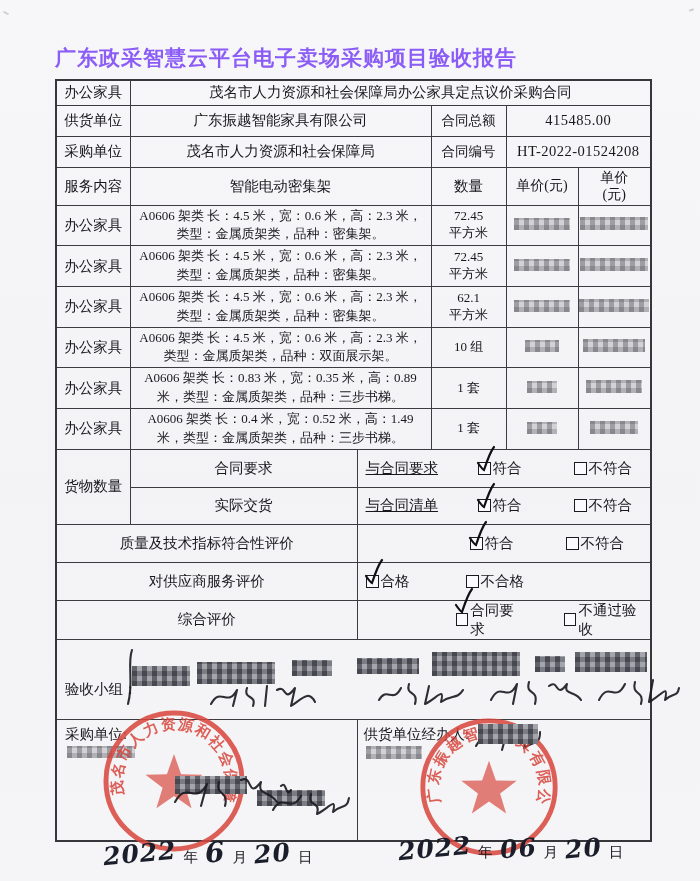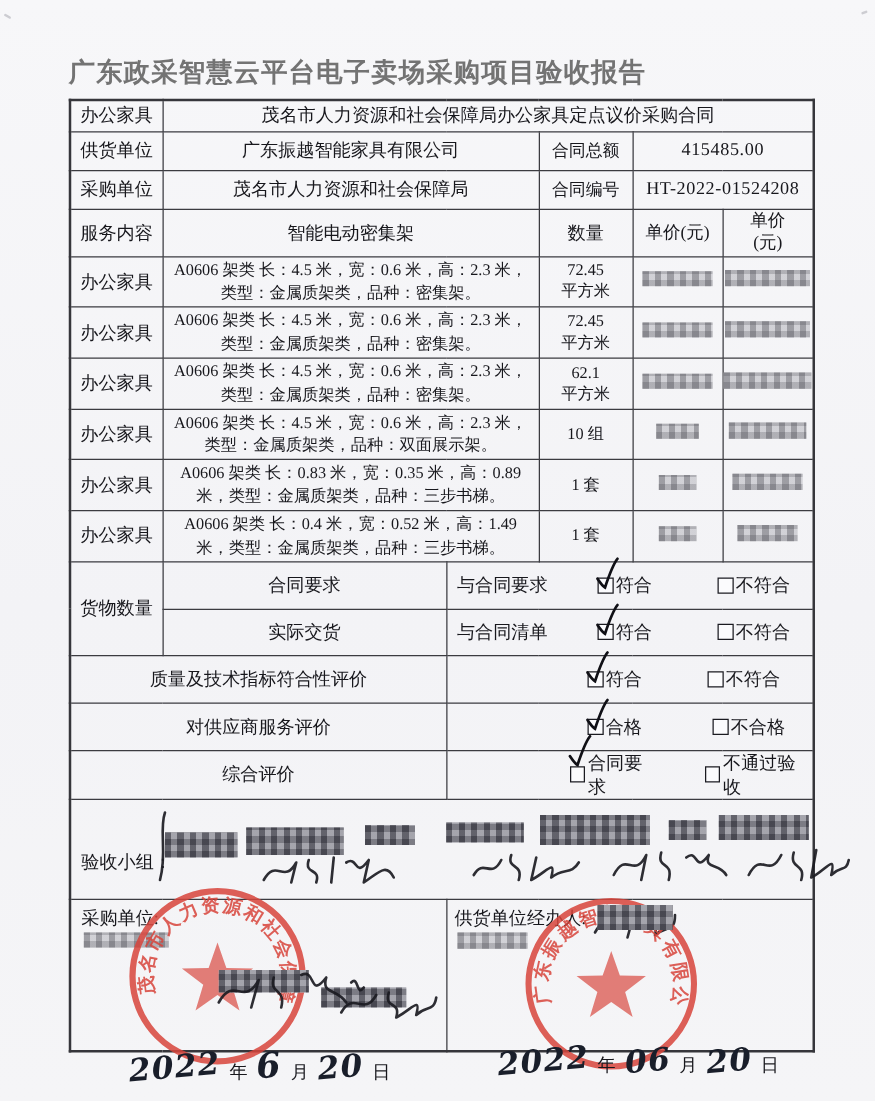--- a/index.html
+++ b/index.html
@@ -4,21 +4,21 @@
 <style>
   html,body{margin:0;padding:0;}
   body{
     width:700px;height:881px;position:relative;overflow:hidden;
     background:linear-gradient(180deg,#f7f7f9 0%,#f3f3f6 55%,#f5f5f7 100%);
     font-family:"Liberation Serif","DejaVu Serif",serif;
     color:#17171c;
   }
   .page-title{
     position:absolute;left:0;top:44px;width:572px;text-align:center;
-    font-size:21px;font-weight:700;letter-spacing:1px;color:#737373;
+    font-size:21px;font-weight:700;letter-spacing:1px;color:#8b5cf6;
   }
   table.report{
     position:absolute;left:55px;top:79px;width:595px;
     border-collapse:collapse;table-layout:fixed;
     border:2px solid #36363b;
   }
   td{
     border:1.5px solid #3b3b40;vertical-align:middle;text-align:center;
     padding:0;overflow:visible;position:relative;
   }
@@ -43,21 +43,21 @@
       repeating-linear-gradient(90deg, rgba(45,45,55,.55) 0 5px, rgba(170,170,178,.3) 5px 10px),
       repeating-linear-gradient(0deg, rgba(60,60,70,.5) 0 5px, rgba(190,190,198,.35) 5px 10px);
   }
   .abs{position:absolute;}
   
   .ckline{display:flex;align-items:center;text-align:left;font-size:14.5px;padding-left:8px;}
   .cb{display:inline-block;width:11px;height:11px;border:1.5px solid #1a1a20;vertical-align:-1px;margin-right:2px;background:#fbfbfd;}
   .ckw{position:relative;display:inline-flex;align-items:center;}
   .tick{position:absolute;left:-3px;top:-14px;width:22px;height:28px;pointer-events:none;}
   .tick path{fill:none;stroke:#101016;stroke-width:2.2;stroke-linecap:round;}
-  .vs{display:inline-block;width:98px;}
+  .vs{display:inline-block;width:98px;text-decoration:underline;}
   
   .seal{opacity:.85;filter:blur(.4px);}
   .seal circle{fill:none;stroke:#d8453c;stroke-width:5;}
   .seal polygon{fill:#d8453c;opacity:.8;}
   .seal text{fill:#d8453c;font-family:"Liberation Serif",serif;font-weight:700;}
   
   .scrib path{fill:none;stroke:#1b1b22;stroke-width:2.1;stroke-linecap:round;stroke-linejoin:round;opacity:.92;}
   .hand{
     font-family:"DejaVu Serif",serif;font-style:italic;font-weight:600;
     font-size:25px;color:#191e2a;display:inline-block;transform:rotate(-5deg);
@@ -230,21 +230,21 @@
           <span class="cb"></span>
           <span>不符合</span>
         </span>
       </div>
     </td>
   </tr>
   <tr style="height:38px">
     <td class="val" colspan="2">对供应商服务评价</td>
     <td colspan="4">
       <div class="ckline">
-        <span class="ckw" style="margin-left:104px">
+        <span class="ckw" style="">
           <span class="cb"></span>
           <svg class="tick" viewBox="0 0 22 28">
                 <path d="M3 18 C5 21 7 24 9 25 C11 19 15 7 19 2"></path>
               </svg>
           <span>合格</span>
         </span>
         <span class="ckw" style="margin-left:56px">
           <span class="cb"></span>
           <span>不合格</span>
         </span>

